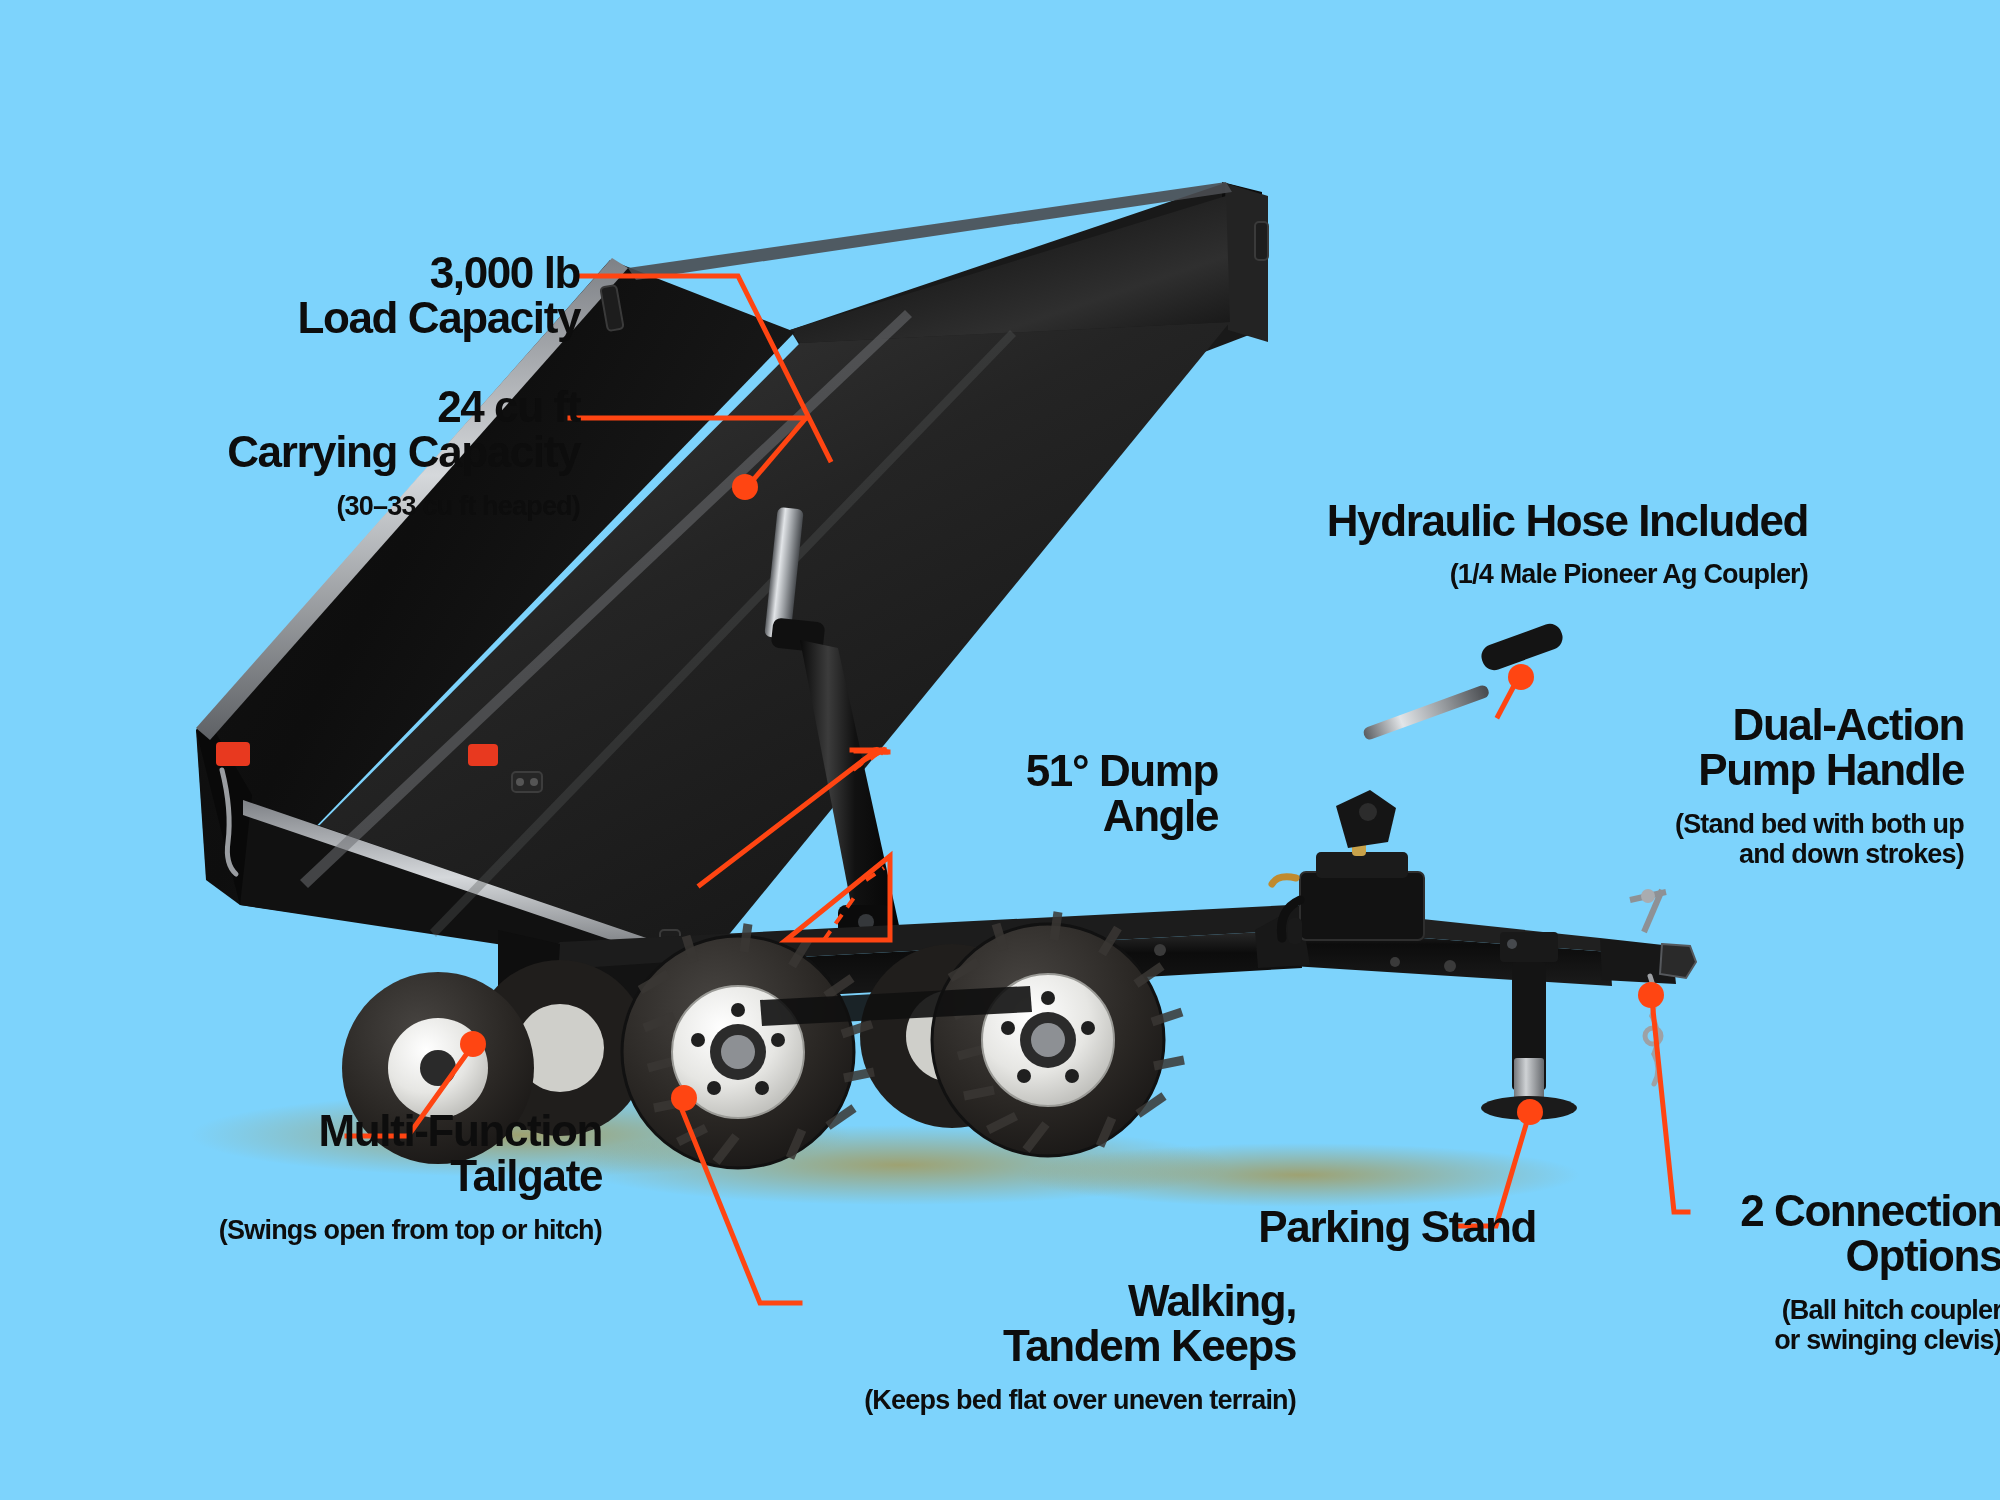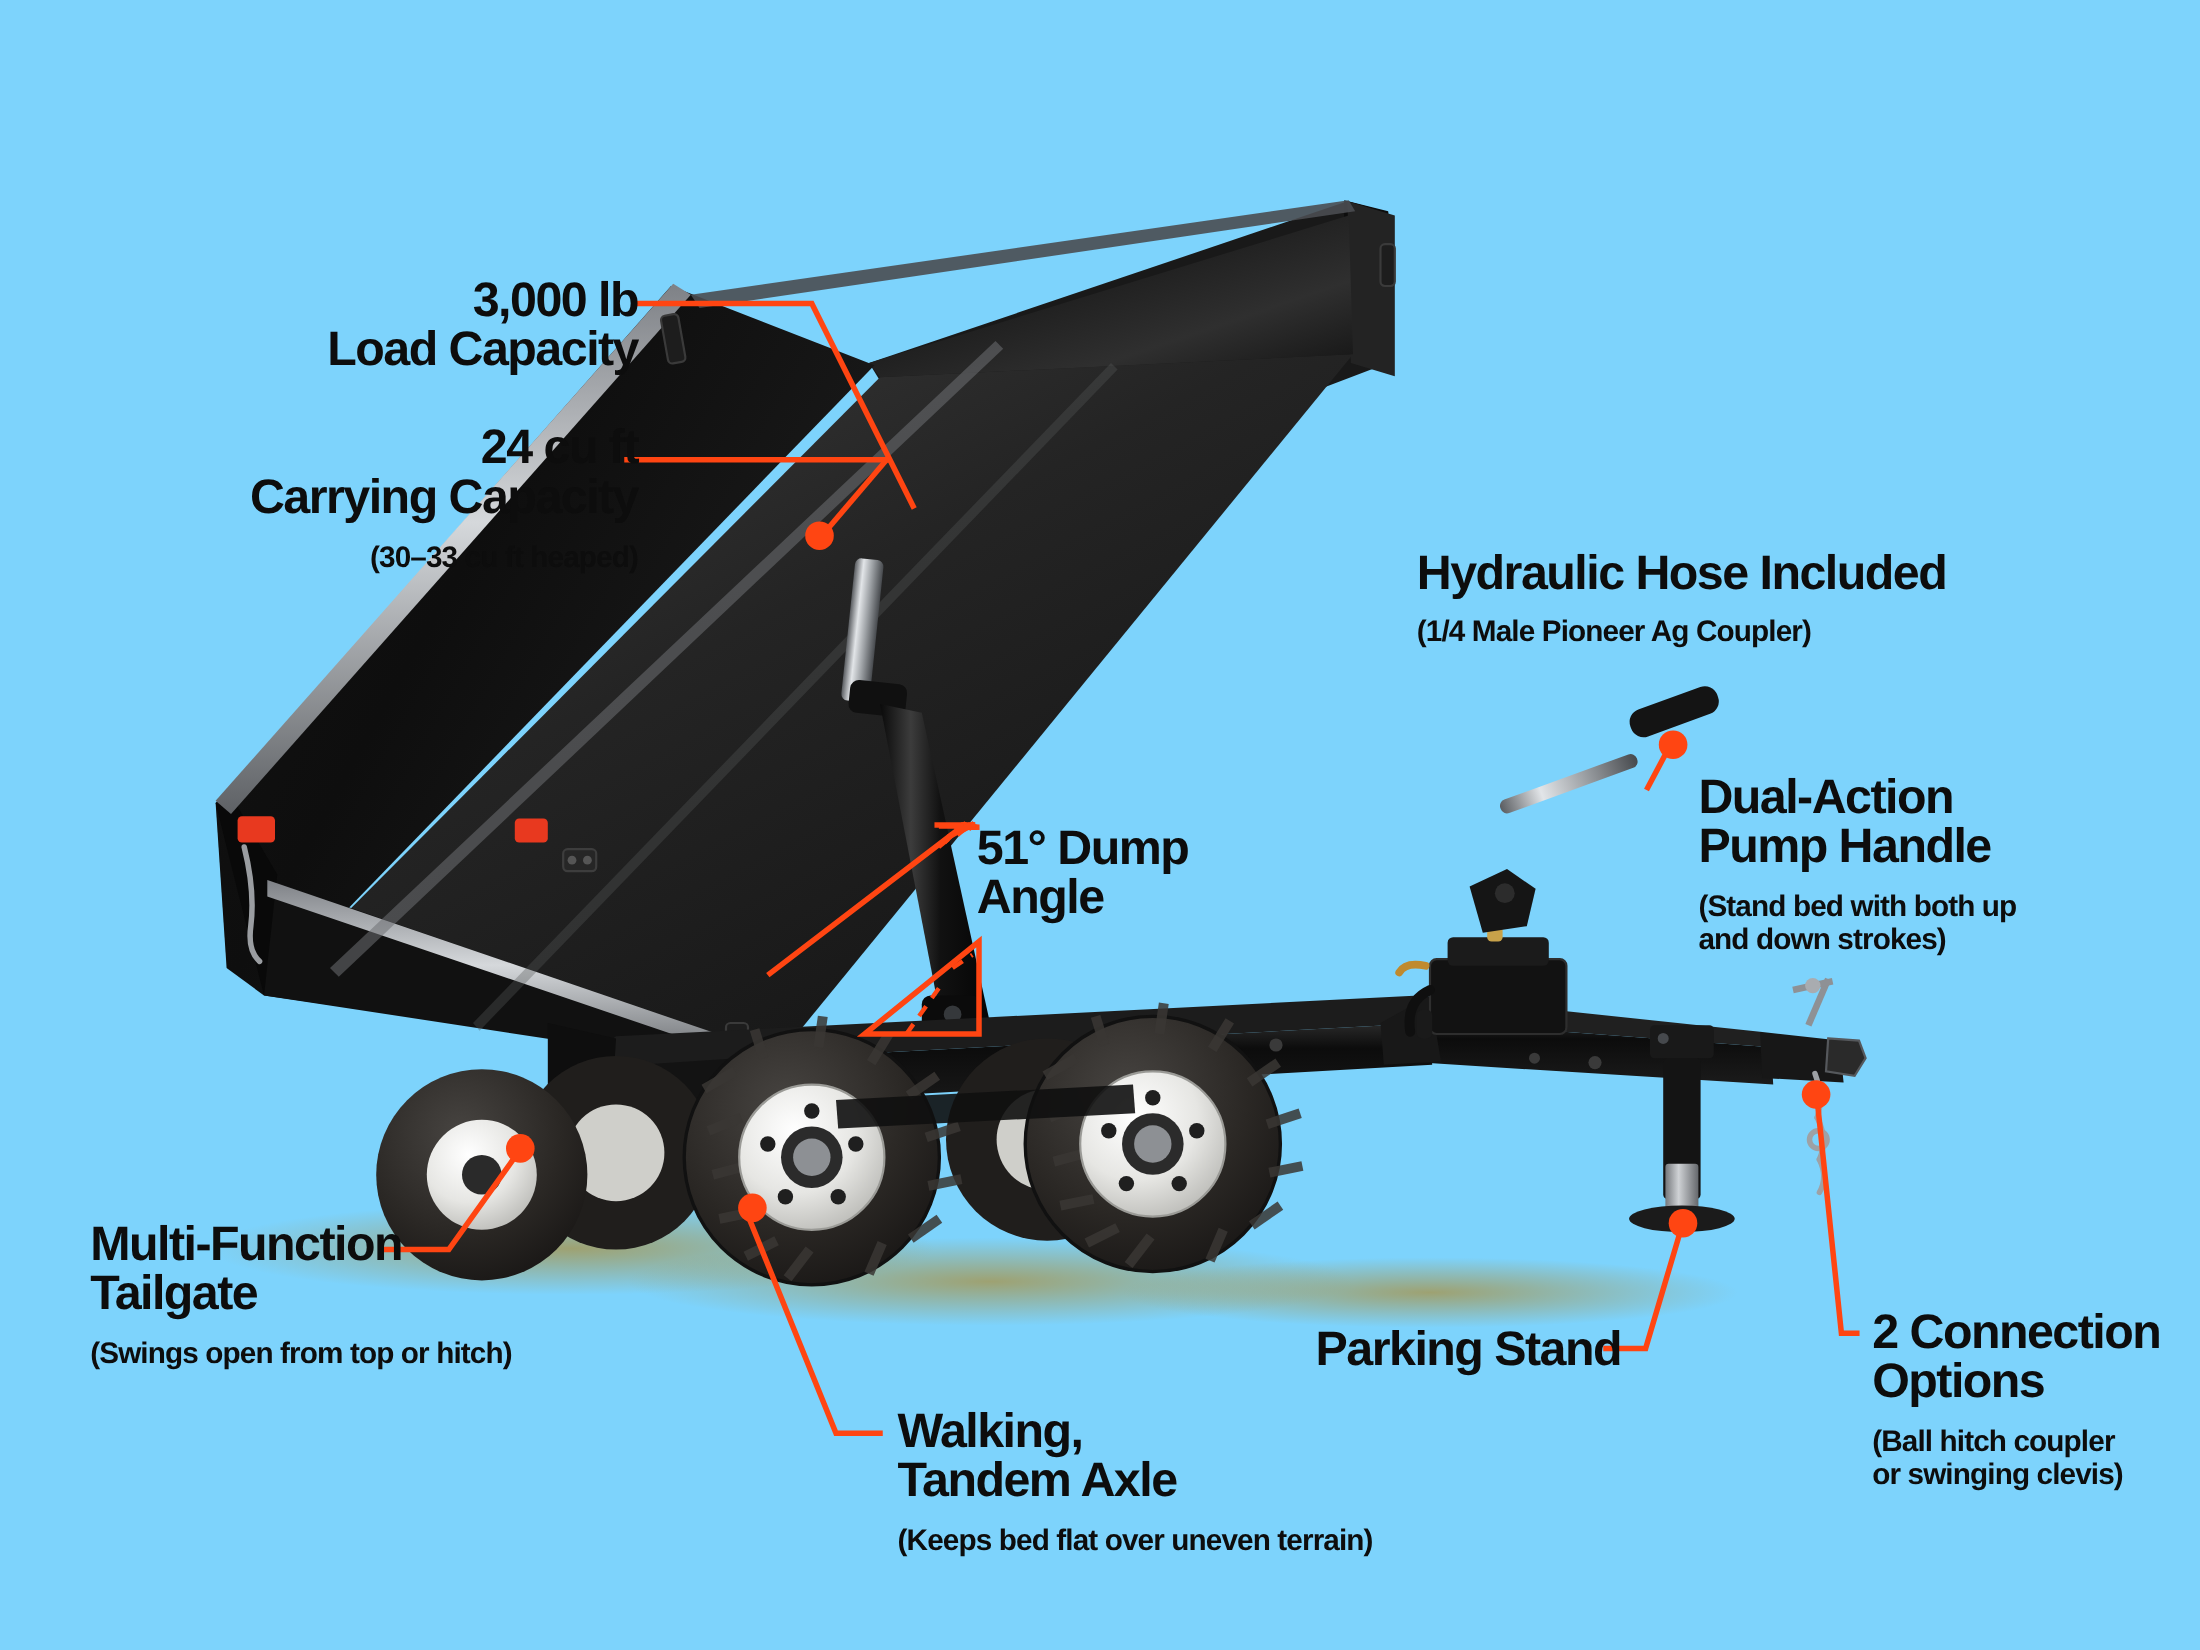--- a/index.html
+++ b/index.html
@@ -40,21 +40,21 @@
   }
   .callout .c-sub {
     font-size: 27px;
     font-weight: 700;
     letter-spacing: -0.8px;
     white-space: pre-line;
     line-height: 1.12;
     margin-top: 16px;
   }
   .align-right { text-align: right; }
-  .align-left  { text-align: left; }
+  .align-left  { text-align: right; }
 
   
   #leaders {
     position: absolute;
     left: 0; top: 0;
     width: 2000px;
     height: 1500px;
     pointer-events: none;
   }
 </style>
@@ -412,21 +412,21 @@
   </div>
 
   <div class="callout align-left" style="left:82px; top:1108px; width:520px;">
     <div class="c-title">Multi-Function
 Tailgate</div>
     <div class="c-sub">(Swings open from top or hitch)</div>
   </div>
 
   <div class="callout align-left" style="left:816px; top:1278px; width:480px;">
     <div class="c-title">Walking,
-Tandem Axle</div>
+Tandem Keeps</div>
     <div class="c-sub">(Keeps bed flat over uneven terrain)</div>
   </div>
 
   <div class="callout align-left" style="left:1196px; top:1204px; width:340px;">
     <div class="c-title">Parking Stand</div>
   </div>
 
   <div class="callout align-left" style="left:1702px; top:1188px; width:300px;">
     <div class="c-title">2 Connection
 Options</div>

